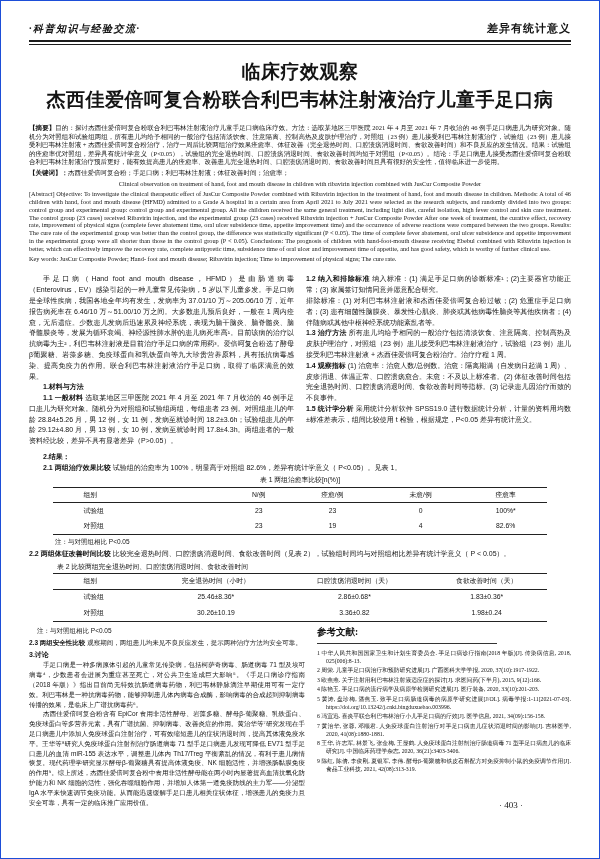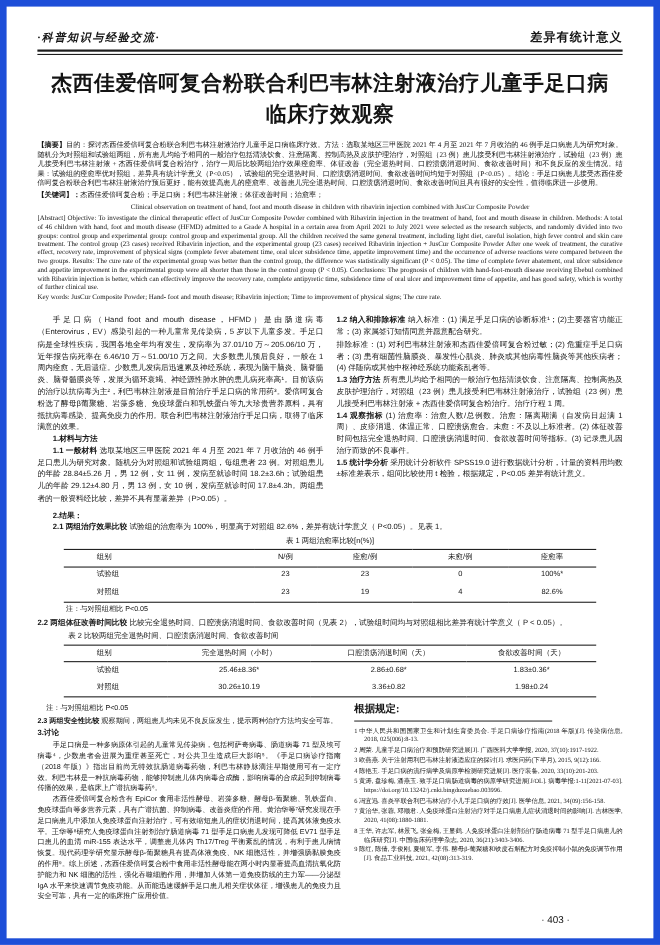--- a/index.html
+++ b/index.html
@@ -1,17 +1,17 @@
 <!DOCTYPE html>
 <html><head>
 <meta charset="utf-8">
 <style>
   html,body { margin:0; padding:0; background:#fff; }
   .page { position:relative; width:600px; height:859px; box-sizing:border-box;
-          border:6px solid #1d4ed8; background:#fff; color:#141414; overflow:hidden;
+          border:1px solid #1d4ed8; background:#fff; color:#141414; overflow:hidden;
           font-family:"Liberation Sans", sans-serif; }
   .content { padding:0 28px; }
 
   
   .masthead { display:flex; justify-content:space-between; align-items:flex-end; padding-top:20px; }
   .mast-left { font-family:"Liberation Serif", serif; font-style:italic; font-weight:bold;
                font-size:10px; letter-spacing:1.5px; }
   .mast-right { font-weight:bold; font-size:11px; letter-spacing:1px; }
   .double-rule { margin-top:4px; height:2px; border-top:2.5px solid #1c1c1c; border-bottom:1px solid #1c1c1c; }
 
@@ -50,37 +50,37 @@
   
   .bottom { display:flex; gap:12px; margin-top:3px; }
   .bottom .left { width:276px; font-size:6.5px; line-height:9.8px; text-align:justify; }
   .bottom .right { flex:1; min-width:0; }
   .disc-h { font-weight:bold; font-size:7px; margin:2px 0 1px; }
   .refs-heading { font-family:"Liberation Serif", serif; font-weight:bold; font-size:9.5px; margin:1px 0 4px; }
   .refs-rule { width:180px; border-top:1px solid #333; margin:0 0 5px; }
   .ref { font-family:"Liberation Serif", serif; font-size:5.8px; line-height:8px;
          padding-left:9px; text-indent:-9px; margin-bottom:1.5px; text-align:justify; }
 
-  .page-number { position:absolute; right:76px; bottom:12px; font-family:Liberation Sans, sans-serif; font-size:9px; }
+  .page-number { position:absolute; right:76px; bottom:48px; font-family:Liberation Serif, serif; font-size:9px; }
 </style>
 </head>
 <body>
 
 <div class="page">
   <div class="content">
 
     <div class="masthead">
       <span class="mast-left">·科普知识与经验交流·</span>
       <span class="mast-right">差异有统计意义</span>
     </div>
     <div class="double-rule"></div>
 
     <div class="title">
+      <div>临床疗效观察</div>
       <div>杰西佳爱倍呵复合粉联合利巴韦林注射液治疗儿童手足口病</div>
-      <div>临床疗效观察</div>
     </div>
 
     <div class="abstract">
       <p><b class="runin">【摘要】</b><span>目的：探讨杰西佳爱倍呵复合粉联合利巴韦林注射液治疗儿童手足口病临床疗效。方法：选取某地区三甲医院 2021 年 4 月至 2021 年 7 月收治的 46 例手足口病患儿为研究对象。随机分为对照组和试验组两组，所有患儿均给予相同的一般治疗包括清淡饮食、注意隔离、控制高热及皮肤护理治疗，对照组（23 例）患儿接受利巴韦林注射液治疗，试验组（23 例）患儿接受利巴韦林注射液 + 杰西佳爱倍呵复合粉治疗，治疗一周后比较两组治疗效果痊愈率、体征改善（完全退热时间、口腔溃疡消退时间、食欲改善时间）和不良反应的发生情况。结果：试验组的痊愈率优对照组，差异具有统计学意义（P&lt;0.05），试验组的完全退热时间、口腔溃疡消退时间、食欲改善时间均短于对照组（P&lt;0.05）。结论：手足口病患儿接受杰西佳爱倍呵复合粉联合利巴韦林注射液治疗预后更好，能有效提高患儿的痊愈率、改善患儿完全退热时间、口腔溃疡消退时间、食欲改善时间且具有很好的安全性，值得临床进一步使用。</span></p>
       <p><b class="runin">【关键词】：</b><span>杰西佳爱倍呵复合粉；手足口病；利巴韦林注射液；体征改善时间；治愈率；</span></p>
       <p class="en-title">Clinical observation on treatment of hand, foot and mouth disease in children with ribavirin injection combined with JusCur Composite Powder</p>
       <p class="en-text">[Abstract] Objective: To investigate the clinical therapeutic effect of JusCur Composite Powder combined with Ribavirin injection in the treatment of hand, foot and mouth disease in children.  Methods: A total of 46 children with hand, foot and mouth disease (HFMD) admitted to a Grade A hospital in a certain area from April 2021 to July 2021 were selected as the research subjects, and randomly divided into two groups: control group and experimental group: control group and experimental group.  All the children received the same general treatment, including light diet, careful isolation, high fever control and skin care treatment. The control group (23 cases) received Ribavirin injection, and the experimental group (23 cases) received Ribavirin injection + JusCur Composite Powder  After one week of treatment, the curative effect, recovery rate, improvement of physical signs (complete fever abatement time, oral ulcer subsidence time, appetite improvement time) and the occurrence of adverse reactions were compared between the two groups.  Results: The cure rate of the experimental group was better than the control group, the difference was statistically significant (P &lt; 0.05).  The time of complete fever abatement, oral ulcer subsidence and appetite improvement in the experimental group were all shorter than those in the control group (P &lt; 0.05).  Conclusions: The prognosis of children with hand-foot-mouth disease receiving Ebebul combined with Ribavirin injection is better, which can effectively improve the recovery rate, complete antipyretic time, subsidence time of oral ulcer and improvement time of appetite, and has good safety, which is worthy of further clinical use.</p>
       <p class="en-text">Key words: JusCur Composite Powder;  Hand- foot and mouth disease;  Ribavirin injection;  Time to improvement of physical signs;  The cure rate.</p>
     </div>
 
@@ -164,21 +164,21 @@
 
     <div class="bottom">
       <div class="left">
         <p class="tbl-note" style="margin-left:8px;">注：与对照组相比 P&lt;0.05</p>
         <p><b class="runin">2.3 两组安全性比较 </b><span>观察期间，两组患儿均未见不良反应发生，提示两种治疗方法均安全可靠。</span></p>
         <p class="disc-h">3.讨论</p>
         <p class="indent">手足口病是一种多病原体引起的儿童常见传染病，包括柯萨奇病毒、肠道病毒 71 型及埃可病毒⁴，少数患者会进展为重症甚至死亡，对公共卫生造成巨大影响⁵。《手足口病诊疗指南（2018 年版）》指出目前尚无特效抗肠道病毒药物，利巴韦林静脉滴注早期使用可有一定疗效。利巴韦林是一种抗病毒药物，能够抑制患儿体内病毒合成酶，影响病毒的合成起到抑制病毒传播的效果，是临床上广谱抗病毒药⁶。</p>
         <p class="indent">杰西佳爱倍呵复合粉含有 EpiCor 食用非活性酵母、岩藻多糖、酵母β-葡聚糖、乳铁蛋白、免疫球蛋白等多营养元素，具有广谱抗菌、抑制病毒、改善炎症的作用。黄治华等⁷研究发现在手足口病患儿中添加人免疫球蛋白注射治疗，可有效缩短患儿的症状消退时间，提高其体液免疫水平。王华等⁸研究人免疫球蛋白注射剂治疗肠道病毒 71 型手足口病患儿发现可降低 EV71 型手足口患儿的血清 miR-155 表达水平，调整患儿体内 Th17/Treg 平衡紊乱的情况，有利于患儿病情恢复。现代药理学研究显示酵母β-葡聚糖具有提高体液免疫、NK 细胞活性，并增强肠黏膜免疫的作用⁹。综上所述，杰西佳爱倍呵复合粉中食用非活性酵母能在两小时内显著提高血清抗氧化防护能力和 NK 细胞的活性，强化吞噬细胞作用，并增加人体第一道免疫防线的主力军——分泌型 IgA 水平来快速调节免疫功能。从而能迅速缓解手足口患儿相关症状体征，增强患儿的免疫力且安全可靠，具有一定的临床推广应用价值。</p>
       </div>
       <div class="right">
-        <p class="refs-heading">根据规定:</p>
+        <p class="refs-heading">参考文献:</p>
         <div class="refs-rule"></div>
         <p class="ref">1 中华人民共和国国家卫生和计划生育委员会. 手足口病诊疗指南(2018 年版)[J]. 传染病信息, 2018, 025(006):8-13.</p>
         <p class="ref">2 周荣. 儿童手足口病治疗和预防研究进展[J]. 广西医科大学学报, 2020, 37(10):1917-1922.</p>
         <p class="ref">3 欧燕燕. 关于注射用利巴韦林注射液适应症的探讨[J]. 求医问药(下半月), 2015, 9(12):166.</p>
         <p class="ref">4 陈艳玉. 手足口病的流行病学及病原学检测研究进展[J]. 医疗装备, 2020, 33(10):201-203.</p>
         <p class="ref">5 黄涛, 盘珍梅, 潘燕玉. 致手足口病肠道病毒的病原学研究进展[J/OL]. 病毒学报:1-11[2021-07-03]. https://doi.org/10.13242/j.cnki.bingduxuebao.003996.</p>
         <p class="ref">6 冯宜迅. 喜炎平联合利巴韦林治疗小儿手足口病的疗效[J]. 医学信息, 2021, 34(09):156-158.</p>
         <p class="ref">7 黄治华, 张蓉, 邓顺君. 人免疫球蛋白注射治疗对手足口病患儿症状消退时间的影响[J]. 吉林医学, 2020, 41(08):1880-1881.</p>
         <p class="ref">8 王华, 许志军, 林景飞, 张金梅, 王显鹤. 人免疫球蛋白注射剂治疗肠道病毒 71 型手足口病患儿的临床研究[J]. 中国临床药理学杂志, 2020, 36(21):3403-3406.</p>
         <p class="ref">9 陈红, 陈倩, 李俊刚, 夏银军, 李伟. 酵母β-葡聚糖和铁皮石斛配方对免疫抑制小鼠的免疫调节作用[J]. 食品工业科技, 2021, 42(08):313-319.</p>

